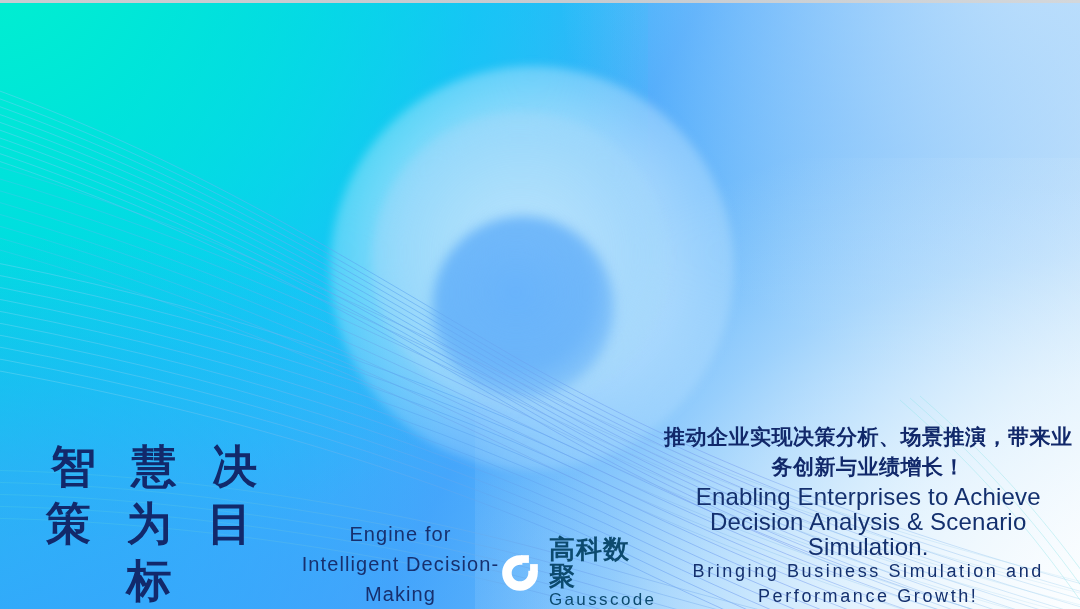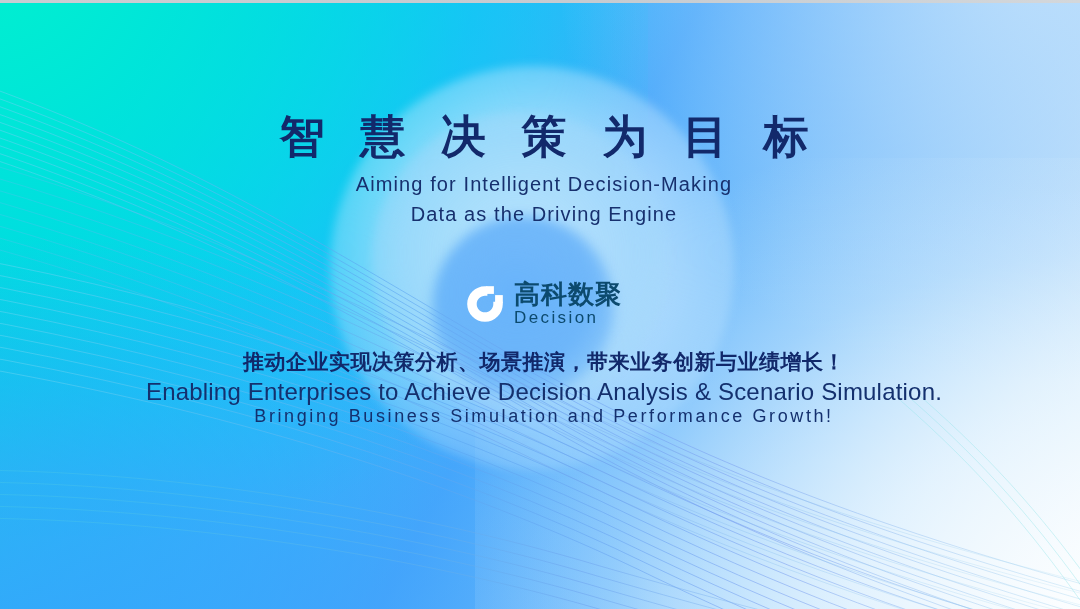--- a/index.html
+++ b/index.html
@@ -105,21 +105,21 @@
   
   .ribbons {
     position:absolute; inset:0;
     width:1080px; height:609px;
     pointer-events:none;
   }
 
   
   .content {
     position:absolute; inset:0;
-    display:flex; flex-direction:column; align-items:center;padding-left:8px;
+    display:flex; flex-direction:row; align-items:flex-end;padding-left:8px;
   }
 
   .headline {
     margin-top:108px;
     text-align:center;
     color:#12296b;
     font-size:45px;
     font-weight:bold;
     line-height:57px;
     letter-spacing:10px;
@@ -274,35 +274,34 @@
     </g>
   </svg>
 
   <div class="content">
 
     <div class="headline">
       <div>智 慧 决 策 为 目 标</div>
     </div>
 
     <div class="subline-group">
-      <div>Aiming for Intelligent Decision-Making</div>
-      <div>Data as the Driving Engine</div>
+      <div>Engine for Intelligent Decision-Making</div>
     </div>
 
     <div class="logo">
       <svg class="logo-mark" viewBox="0 0 64 64">
         <path fill="#ffffff" d="M32 2C15.43 2 2 15.43 2 32s13.43 30 30 30 30-13.43 30-30v-4H46v4
                  c0 7.73-6.27 14-14 14s-14-6.27-14-14 6.27-14 14-14h4V2h-4z"></path>
         <rect x="34" y="2" width="13" height="13" fill="#ffffff"></rect>
         <rect x="49" y="17" width="13" height="13" fill="#ffffff"></rect>
         <rect x="34" y="32" width="13" height="13" fill="#ffffff" opacity="0.0"></rect>
       </svg>
       <div class="logo-text">
         <span class="logo-cn">高科数聚</span>
-        <span class="logo-en">Decision</span>
+        <span class="logo-en">Gausscode</span>
       </div>
     </div>
 
     <div class="footer">
       <div class="footer-cn">推动企业实现决策分析、场景推演，带来业务创新与业绩增长！</div>
       <div class="footer-en1">Enabling Enterprises to Achieve Decision Analysis &amp; Scenario Simulation.</div>
       <div class="footer-en2">Bringing Business Simulation and Performance Growth!</div>
     </div>
 
   </div>

